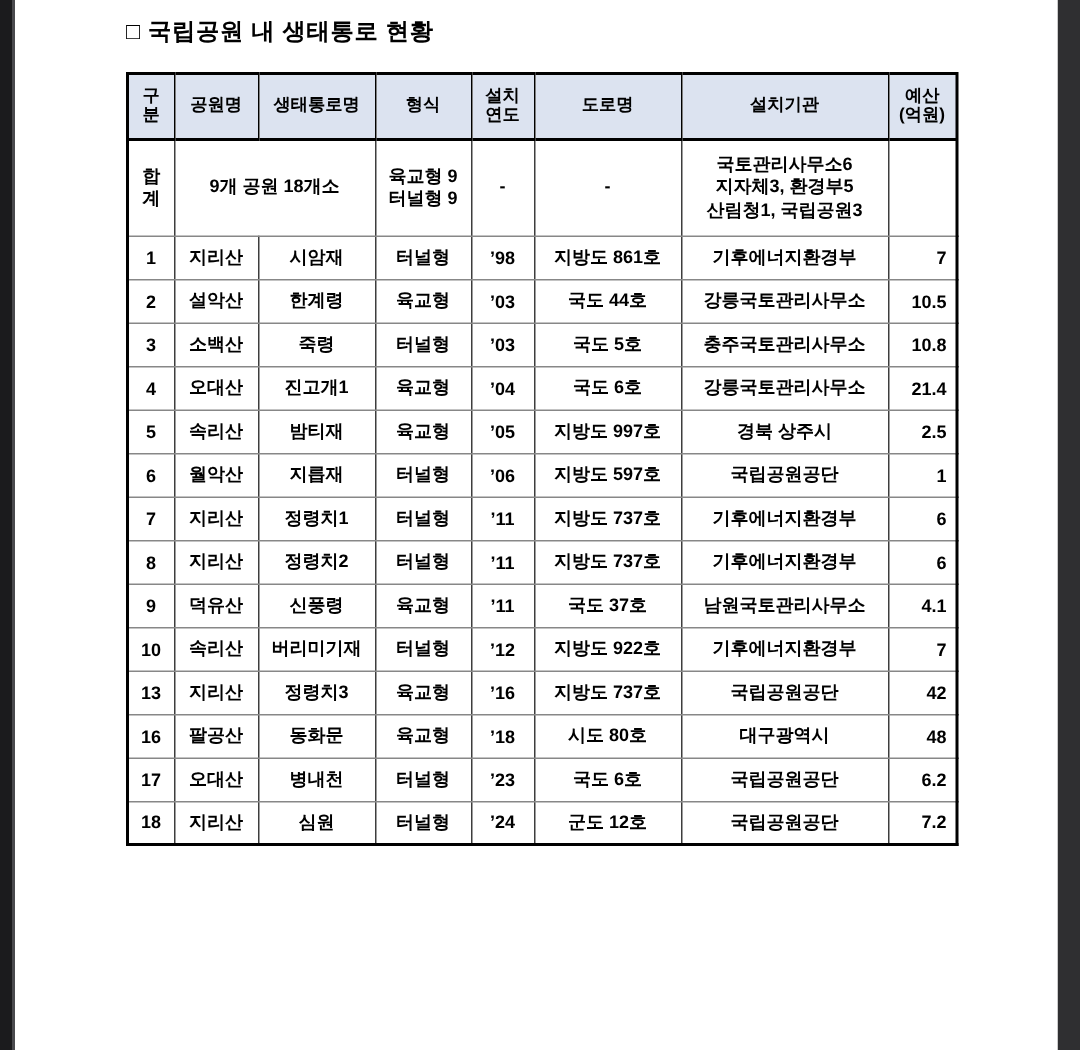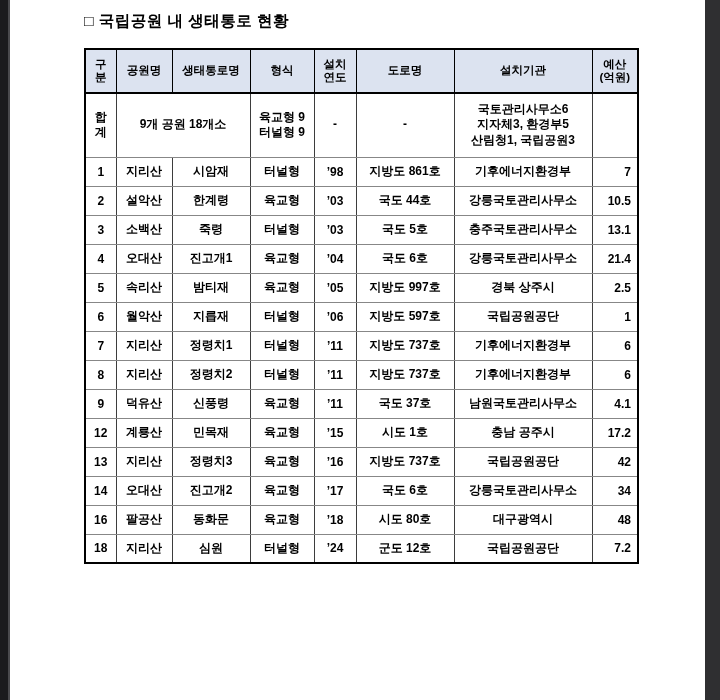--- a/index.html
+++ b/index.html
@@ -157,21 +157,21 @@
           <td class="num">10.5</td>
         </tr>
         <tr class="data-row">
           <td>3</td>
           <td>소백산</td>
           <td>죽령</td>
           <td>터널형</td>
           <td>’03</td>
           <td>국도 5호</td>
           <td>충주국토관리사무소</td>
-          <td class="num">13.1</td>
+          <td class="num">10.8</td>
         </tr>
         <tr class="data-row">
           <td>4</td>
           <td>오대산</td>
           <td>진고개1</td>
           <td>육교형</td>
           <td>’04</td>
           <td>국도 6호</td>
           <td>강릉국토관리사무소</td>
           <td class="num">21.4</td>
@@ -220,60 +220,60 @@
           <td>9</td>
           <td>덕유산</td>
           <td>신풍령</td>
           <td>육교형</td>
           <td>’11</td>
           <td>국도 37호</td>
           <td>남원국토관리사무소</td>
           <td class="num">4.1</td>
         </tr>
         <tr class="data-row">
-          <td>12</td>
-          <td>계룡산</td>
-          <td>민목재</td>
-          <td>육교형</td>
-          <td>’15</td>
-          <td>시도 1호</td>
-          <td>충남 공주시</td>
-          <td class="num">17.2</td>
+          <td>10</td>
+          <td>속리산</td>
+          <td>버리미기재</td>
+          <td>터널형</td>
+          <td>’12</td>
+          <td>지방도 922호</td>
+          <td>기후에너지환경부</td>
+          <td class="num">7</td>
         </tr>
         <tr class="data-row">
           <td>13</td>
           <td>지리산</td>
           <td>정령치3</td>
           <td>육교형</td>
           <td>’16</td>
           <td>지방도 737호</td>
           <td>국립공원공단</td>
           <td class="num">42</td>
-        </tr>
-        <tr class="data-row">
-          <td>14</td>
-          <td>오대산</td>
-          <td>진고개2</td>
-          <td>육교형</td>
-          <td>’17</td>
-          <td>국도 6호</td>
-          <td>강릉국토관리사무소</td>
-          <td class="num">34</td>
         </tr>
         <tr class="data-row">
           <td>16</td>
           <td>팔공산</td>
           <td>동화문</td>
           <td>육교형</td>
           <td>’18</td>
           <td>시도 80호</td>
           <td>대구광역시</td>
           <td class="num">48</td>
         </tr>
         <tr class="data-row">
+          <td>17</td>
+          <td>오대산</td>
+          <td>병내천</td>
+          <td>터널형</td>
+          <td>’23</td>
+          <td>국도 6호</td>
+          <td>국립공원공단</td>
+          <td class="num">6.2</td>
+        </tr>
+        <tr class="data-row">
           <td>18</td>
           <td>지리산</td>
           <td>심원</td>
           <td>터널형</td>
           <td>’24</td>
           <td>군도 12호</td>
           <td>국립공원공단</td>
           <td class="num">7.2</td>
         </tr>
       </tbody>

